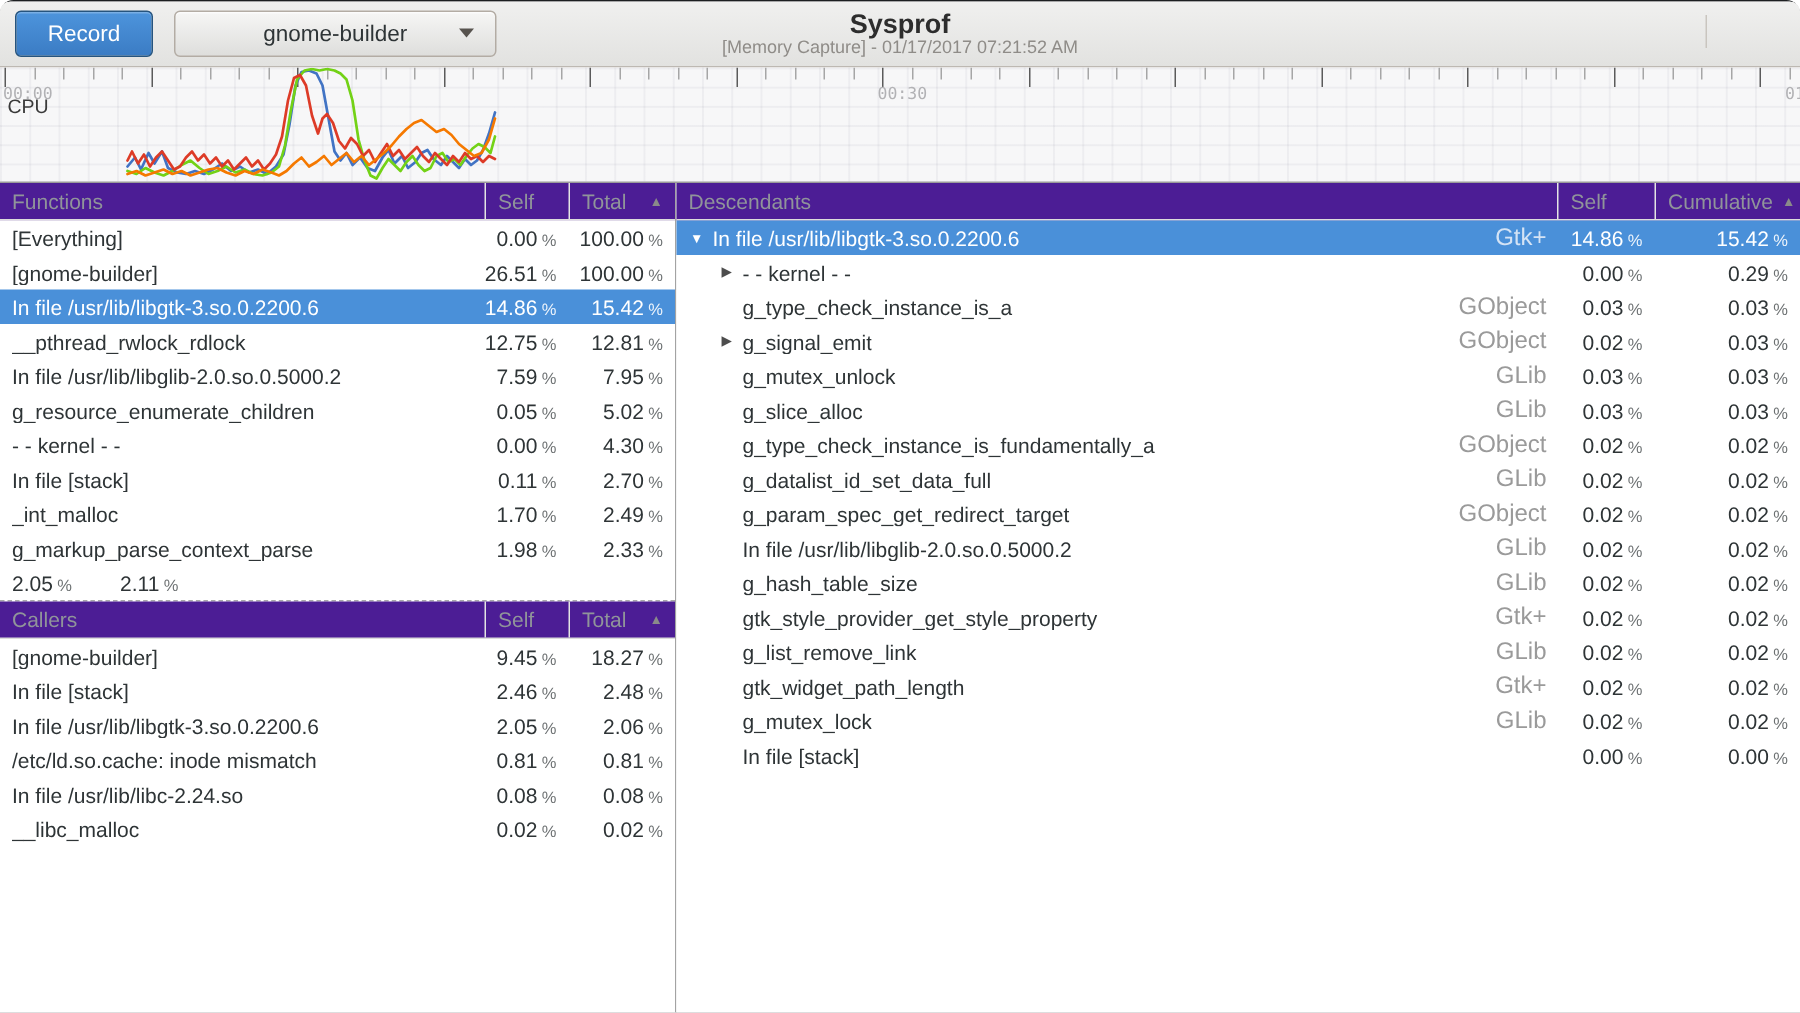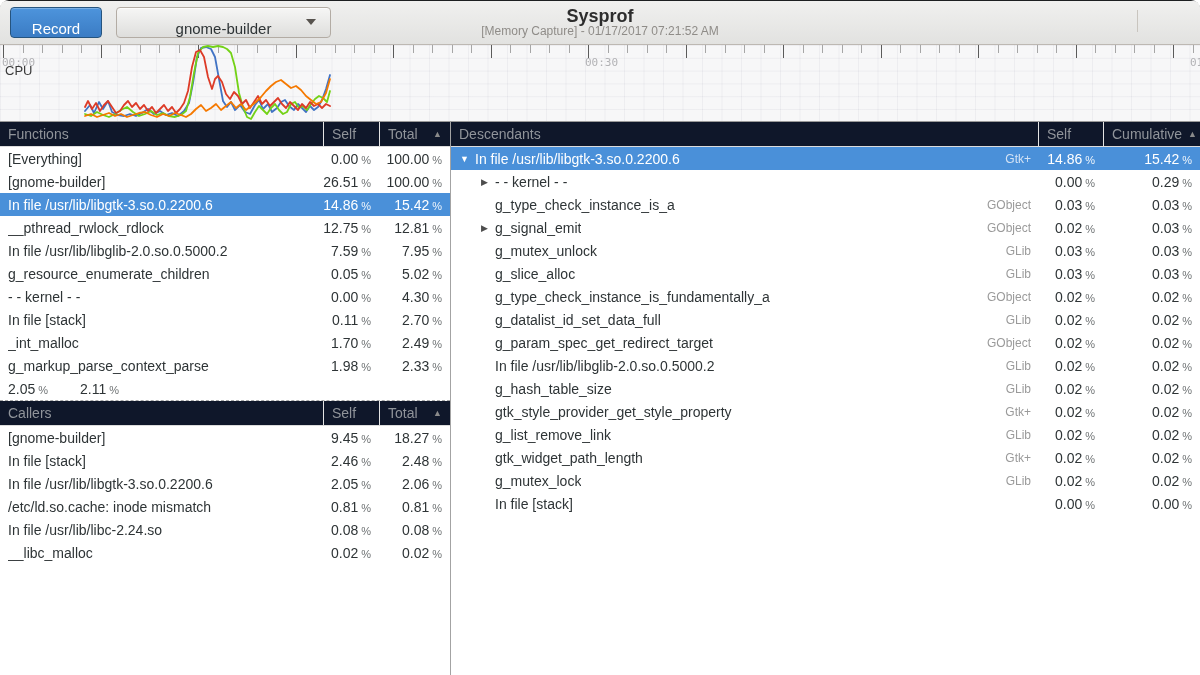--- a/index.html
+++ b/index.html
@@ -6,21 +6,21 @@
   html,body { width:1200px; height:675px; overflow:hidden; background:#fff;
     font-family:"Liberation Sans","DejaVu Sans",sans-serif; }
   .frame { width:1200px; height:675px; background:#1d1f21; border-radius:9px 9px 0 0; padding-top:1px; }
   .window { width:1200px; height:674px; border-radius:7px 7px 0 0; overflow:hidden; background:#fff;
     display:flex; flex-direction:column; }
 
   
   .titlebar { height:44px; flex:0 0 44px; background:linear-gradient(#f0f0ef,#e2e2e0);
     border-bottom:1px solid #bdb8b2; display:flex; align-items:center; position:relative; }
   .tb-left { display:flex; align-items:center; gap:14px; padding-left:10px; }
-  .btn { height:31px; border-radius:4px; font-size:15px; display:flex; align-items:flex-end; justify-content:center; cursor:default; }
+  .btn { height:31px; border-radius:4px; font-size:15px; display:flex; align-items:center; justify-content:center; cursor:default; }
   .record-btn { width:92px; background:linear-gradient(#4d94dc,#3b7cc4); border:1px solid #26547e;
     color:#fff; box-shadow:inset 0 1px 0 rgba(255,255,255,.25); }
   .proc-btn { width:215px; background:linear-gradient(#f6f6f5,#dededc); border:1px solid #b3aca4;
     color:#2e3436; position:relative; box-shadow:inset 0 1px 0 rgba(255,255,255,.7); }
   .proc-btn .arrow { position:absolute; right:14px; top:11px; width:0; height:0;
     border-left:5px solid transparent; border-right:5px solid transparent; border-top:6px solid #57534e; }
   .tb-center { position:absolute; left:0; right:0; top:0; height:44px; display:flex; flex-direction:column;
     align-items:center; justify-content:center; pointer-events:none; }
   .tb-title { font-size:18px; font-weight:bold; color:#2d2d2d; line-height:16px; }
   .tb-subtitle { font-size:12px; color:#8f8c88; line-height:14px; }
@@ -48,33 +48,33 @@
   .cpu-label { position:absolute; left:5px; top:18px; font-size:13px; color:#3a3a3a; z-index:2; }
   .time-label { position:absolute; top:11px; font-size:11px; color:#b2b2b5;
     font-family:"DejaVu Sans Mono",monospace; z-index:2; }
 
   
   .main { flex:1; display:flex; min-height:0; }
   .left-col { width:450px; flex:0 0 450px; display:flex; flex-direction:column; background:#fff; }
   .v-divider { width:1px; flex:0 0 1px; background:#a3a3a3; }
   .right-col { flex:1; display:flex; flex-direction:column; background:#fff; }
 
-  .thead { height:25px; flex:0 0 25px; display:flex; background:#0f172a; border-bottom:1px solid #dcdcdc;
+  .thead { height:25px; flex:0 0 25px; display:flex; background:#4c1d95; border-bottom:1px solid #dcdcdc;
     color:#90949a; font-size:14px; align-items:stretch; }
   .thead .hcell { display:flex; align-items:center; padding:0 8px; }
   .thead .hname { flex:1; }
   .thead .hnum { border-left:1px solid #e4e4e4; justify-content:flex-start; }
   .thead .hsort { justify-content:space-between; }
   .sort-arrow { font-size:9px; color:#8a8a8a; margin-left:6px; }
 
   .row { height:23px; display:flex; align-items:center; font-size:14px; color:#2e3436; background:#fff; }
   .row.selected { background:#4a90d9; color:#fff; }
   .cell-name { flex:1; display:flex; align-items:center; padding-left:8px; overflow:hidden; white-space:nowrap; min-width:0; }
   .cell-name .lbl { overflow:hidden; text-overflow:ellipsis; white-space:nowrap; }
-  .cat { margin-left:auto; padding-right:7px; font-size:12px; color:#9a9a9a; flex:0 0 auto;text-align:right; }
+  .cat { margin-left:auto; padding-right:7px; font-size:16px; color:#9a9a9a; flex:0 0 auto;text-align:right; }
   .row.selected .cat { color:#d4e3f5; }
   .cell-num { text-align:right; padding-right:8px; flex:0 0 auto; white-space:nowrap; }
   .pct { font-size:11px; opacity:.7; margin-left:3px; }
   .row.selected .pct { opacity:.9; }
 
   .lt .cell-self { width:56px; }
   .lt .cell-total { width:71px; }
   .lt .hself { width:56px; }
   .lt .htotal { width:71px; }
   .rt .cell-self { width:65px; }

